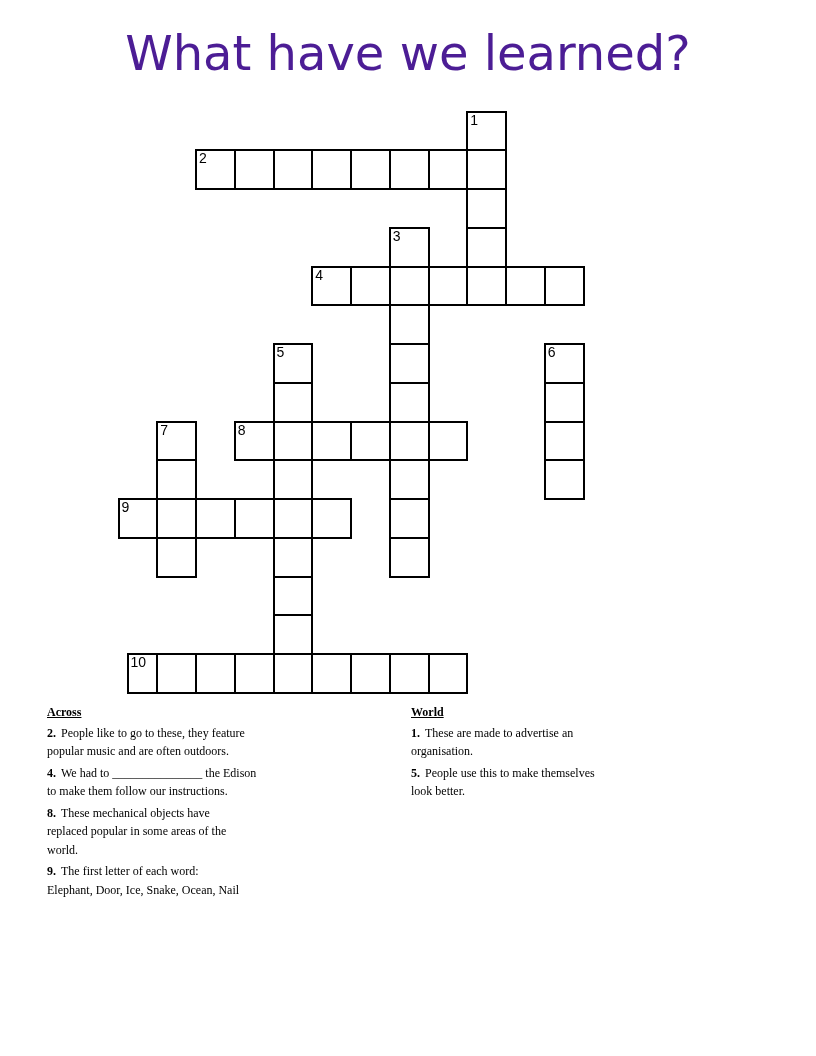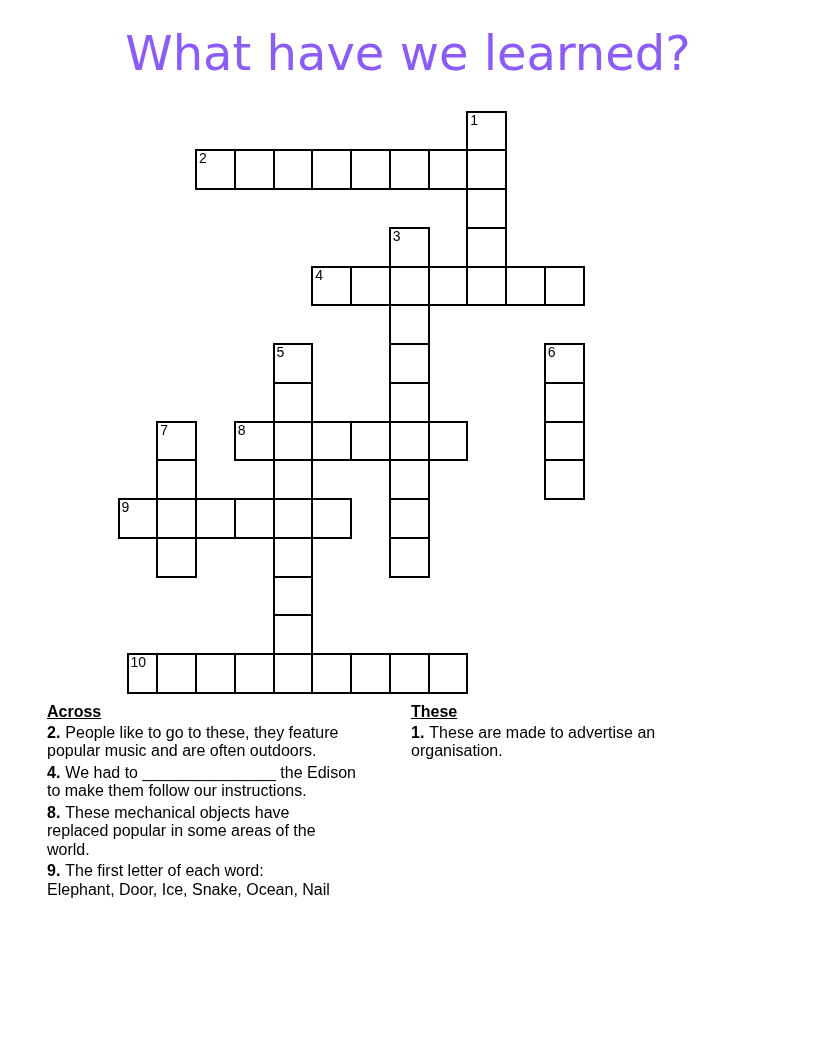--- a/index.html
+++ b/index.html
@@ -16,21 +16,21 @@
   .title {
     position: absolute;
     top: 28px;
     left: 0;
     width: 816px;
     text-align: center;
     font-family: "DejaVu Sans", sans-serif;
     font-weight: 400;
     font-size: 48px;
     line-height: 1.05;
-    color: #8b5cf6;
+    color: #4c1d95;
   }
   .grid { position: absolute; left: 0; top: 0; }
   .cell {
     position: absolute;
     width: 40.75px;
     height: 40.75px;
     border: 2px solid #000000;
     background: #ffffff;
   }
   .cell-num {
@@ -38,22 +38,23 @@
     top: 0px;
     left: 2px;
     font-size: 14px;
     line-height: 15px;
     font-family: "Liberation Sans", sans-serif;
     color: #000000;
   }
   .clues {
     position: absolute;
     top: 703px;
-    font-size: 16px;
+    font-size: 12px;
     line-height: 18.5px;
+    font-family: Liberation Serif, serif;
   }
   .clues-across { left: 47px;  width: 350px; }
   .clues-down   { left: 411px; width: 300px; }
   .clues-heading {
     font-weight: 700;
     text-decoration: underline;
     margin-bottom: 2px;
   }
   .clue { margin-bottom: 3px; }
   .clue-num { font-weight: 700; margin-right: 5px; }
@@ -163,20 +164,24 @@
 replaced popular in some areas of the
 world.</span>
     </div>
     <div class="clue">
       <span class="clue-num">9.</span><span class="clue-text">The first letter of each word:
 Elephant, Door, Ice, Snake, Ocean, Nail</span>
     </div>
   </div>
 
   <div class="clues clues-down">
-    <div class="clues-heading">These</div>
+    <div class="clues-heading">World</div>
     <div class="clue">
       <span class="clue-num">1.</span><span class="clue-text">These are made to advertise an
 organisation.</span>
+    </div>
+    <div class="clue">
+      <span class="clue-num">5.</span><span class="clue-text">People use this to make themselves
+look better.</span>
     </div>
   </div>
 
 </div>
 
 </body></html>

